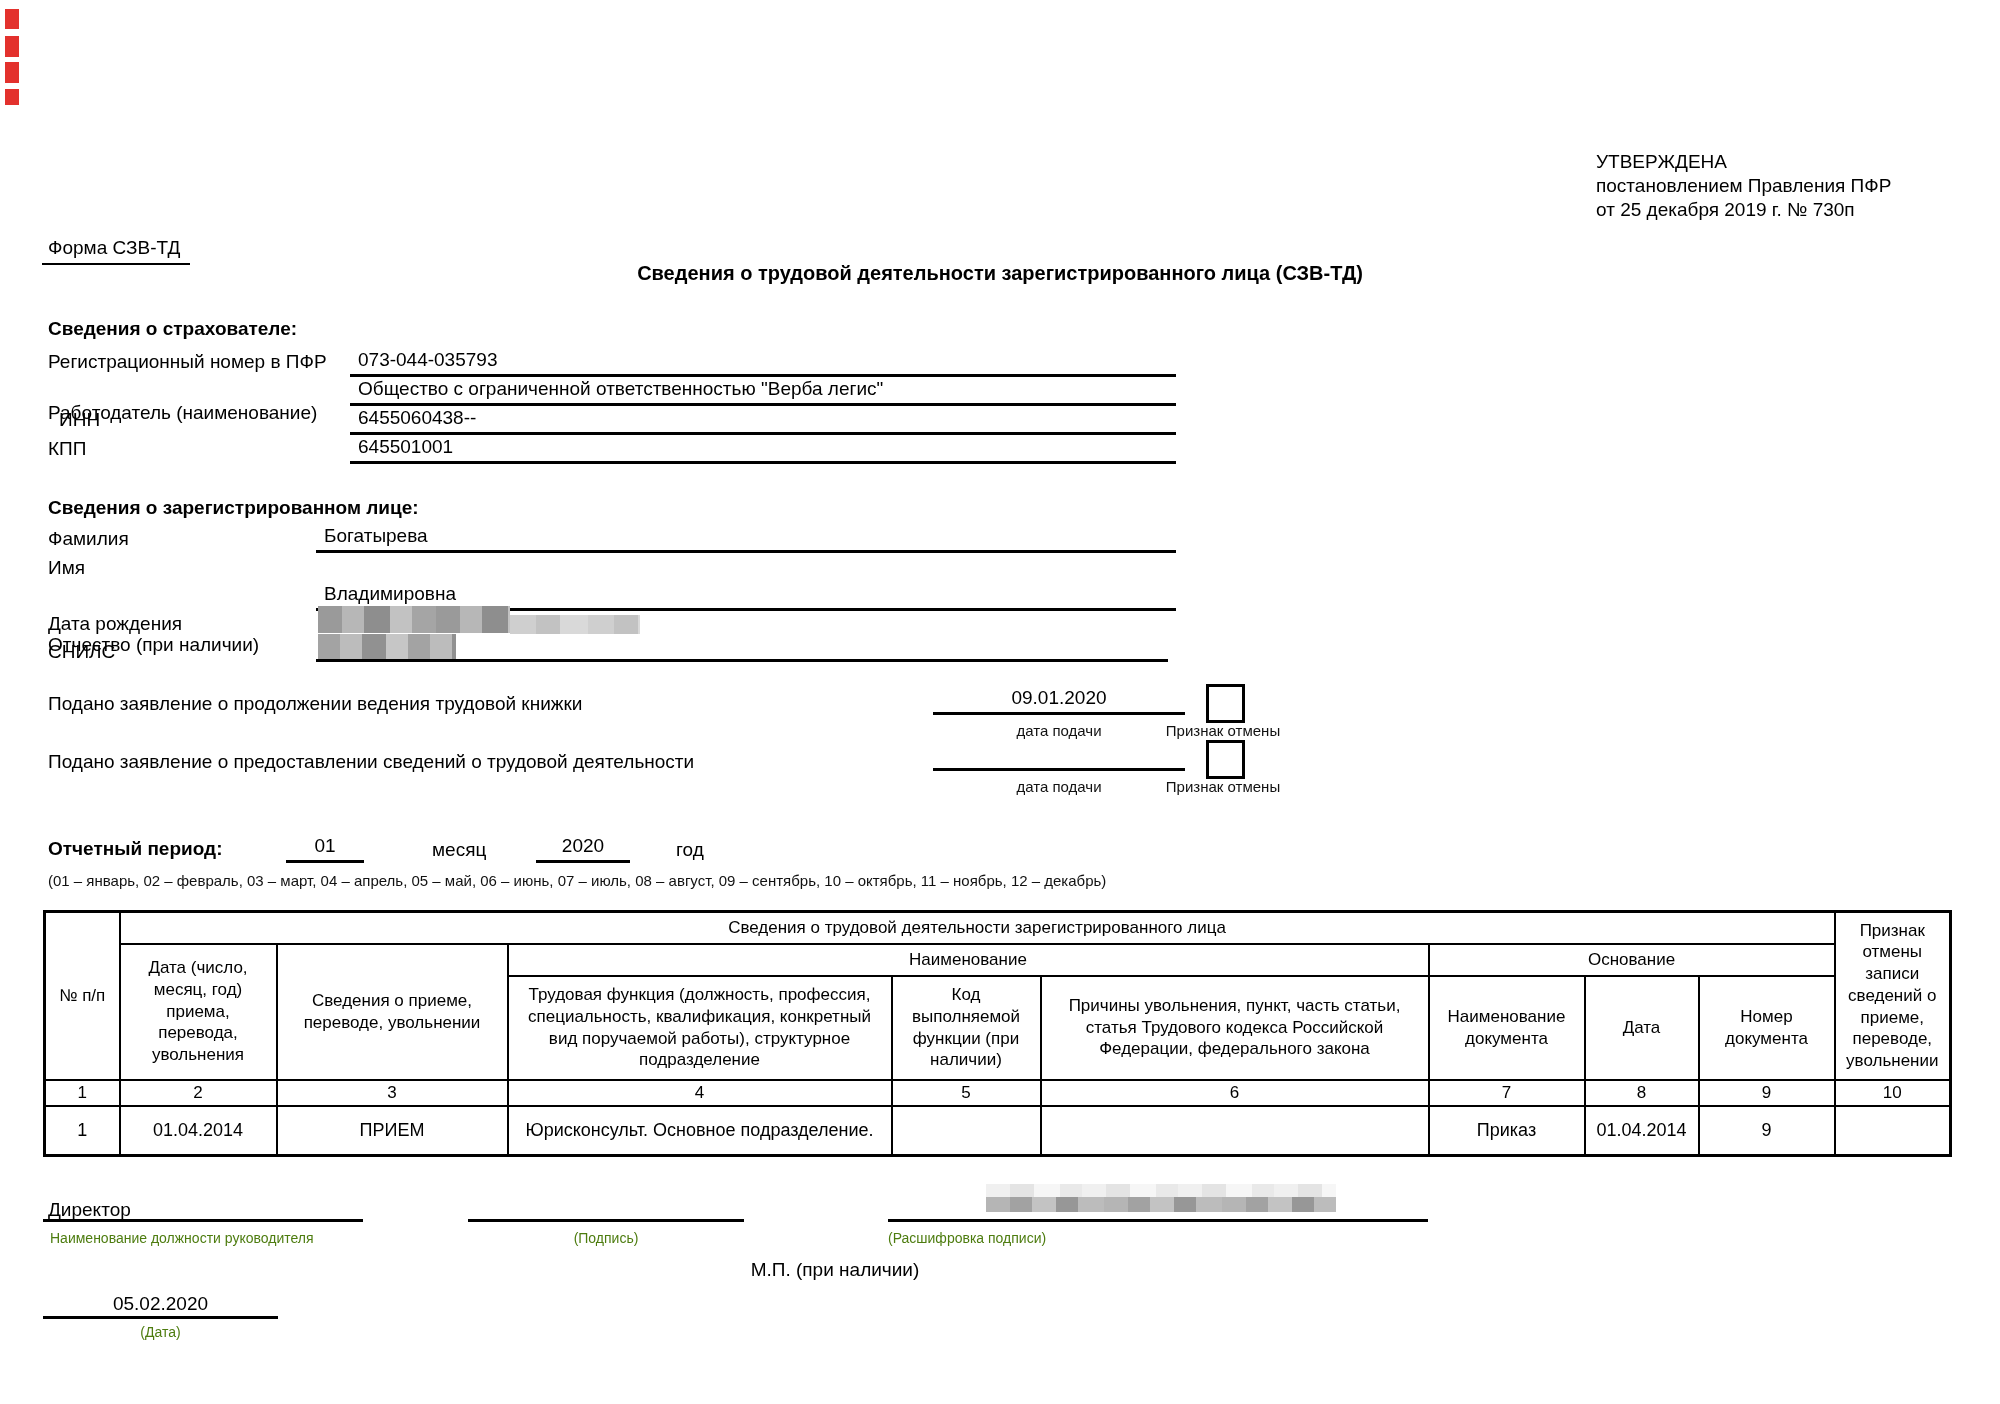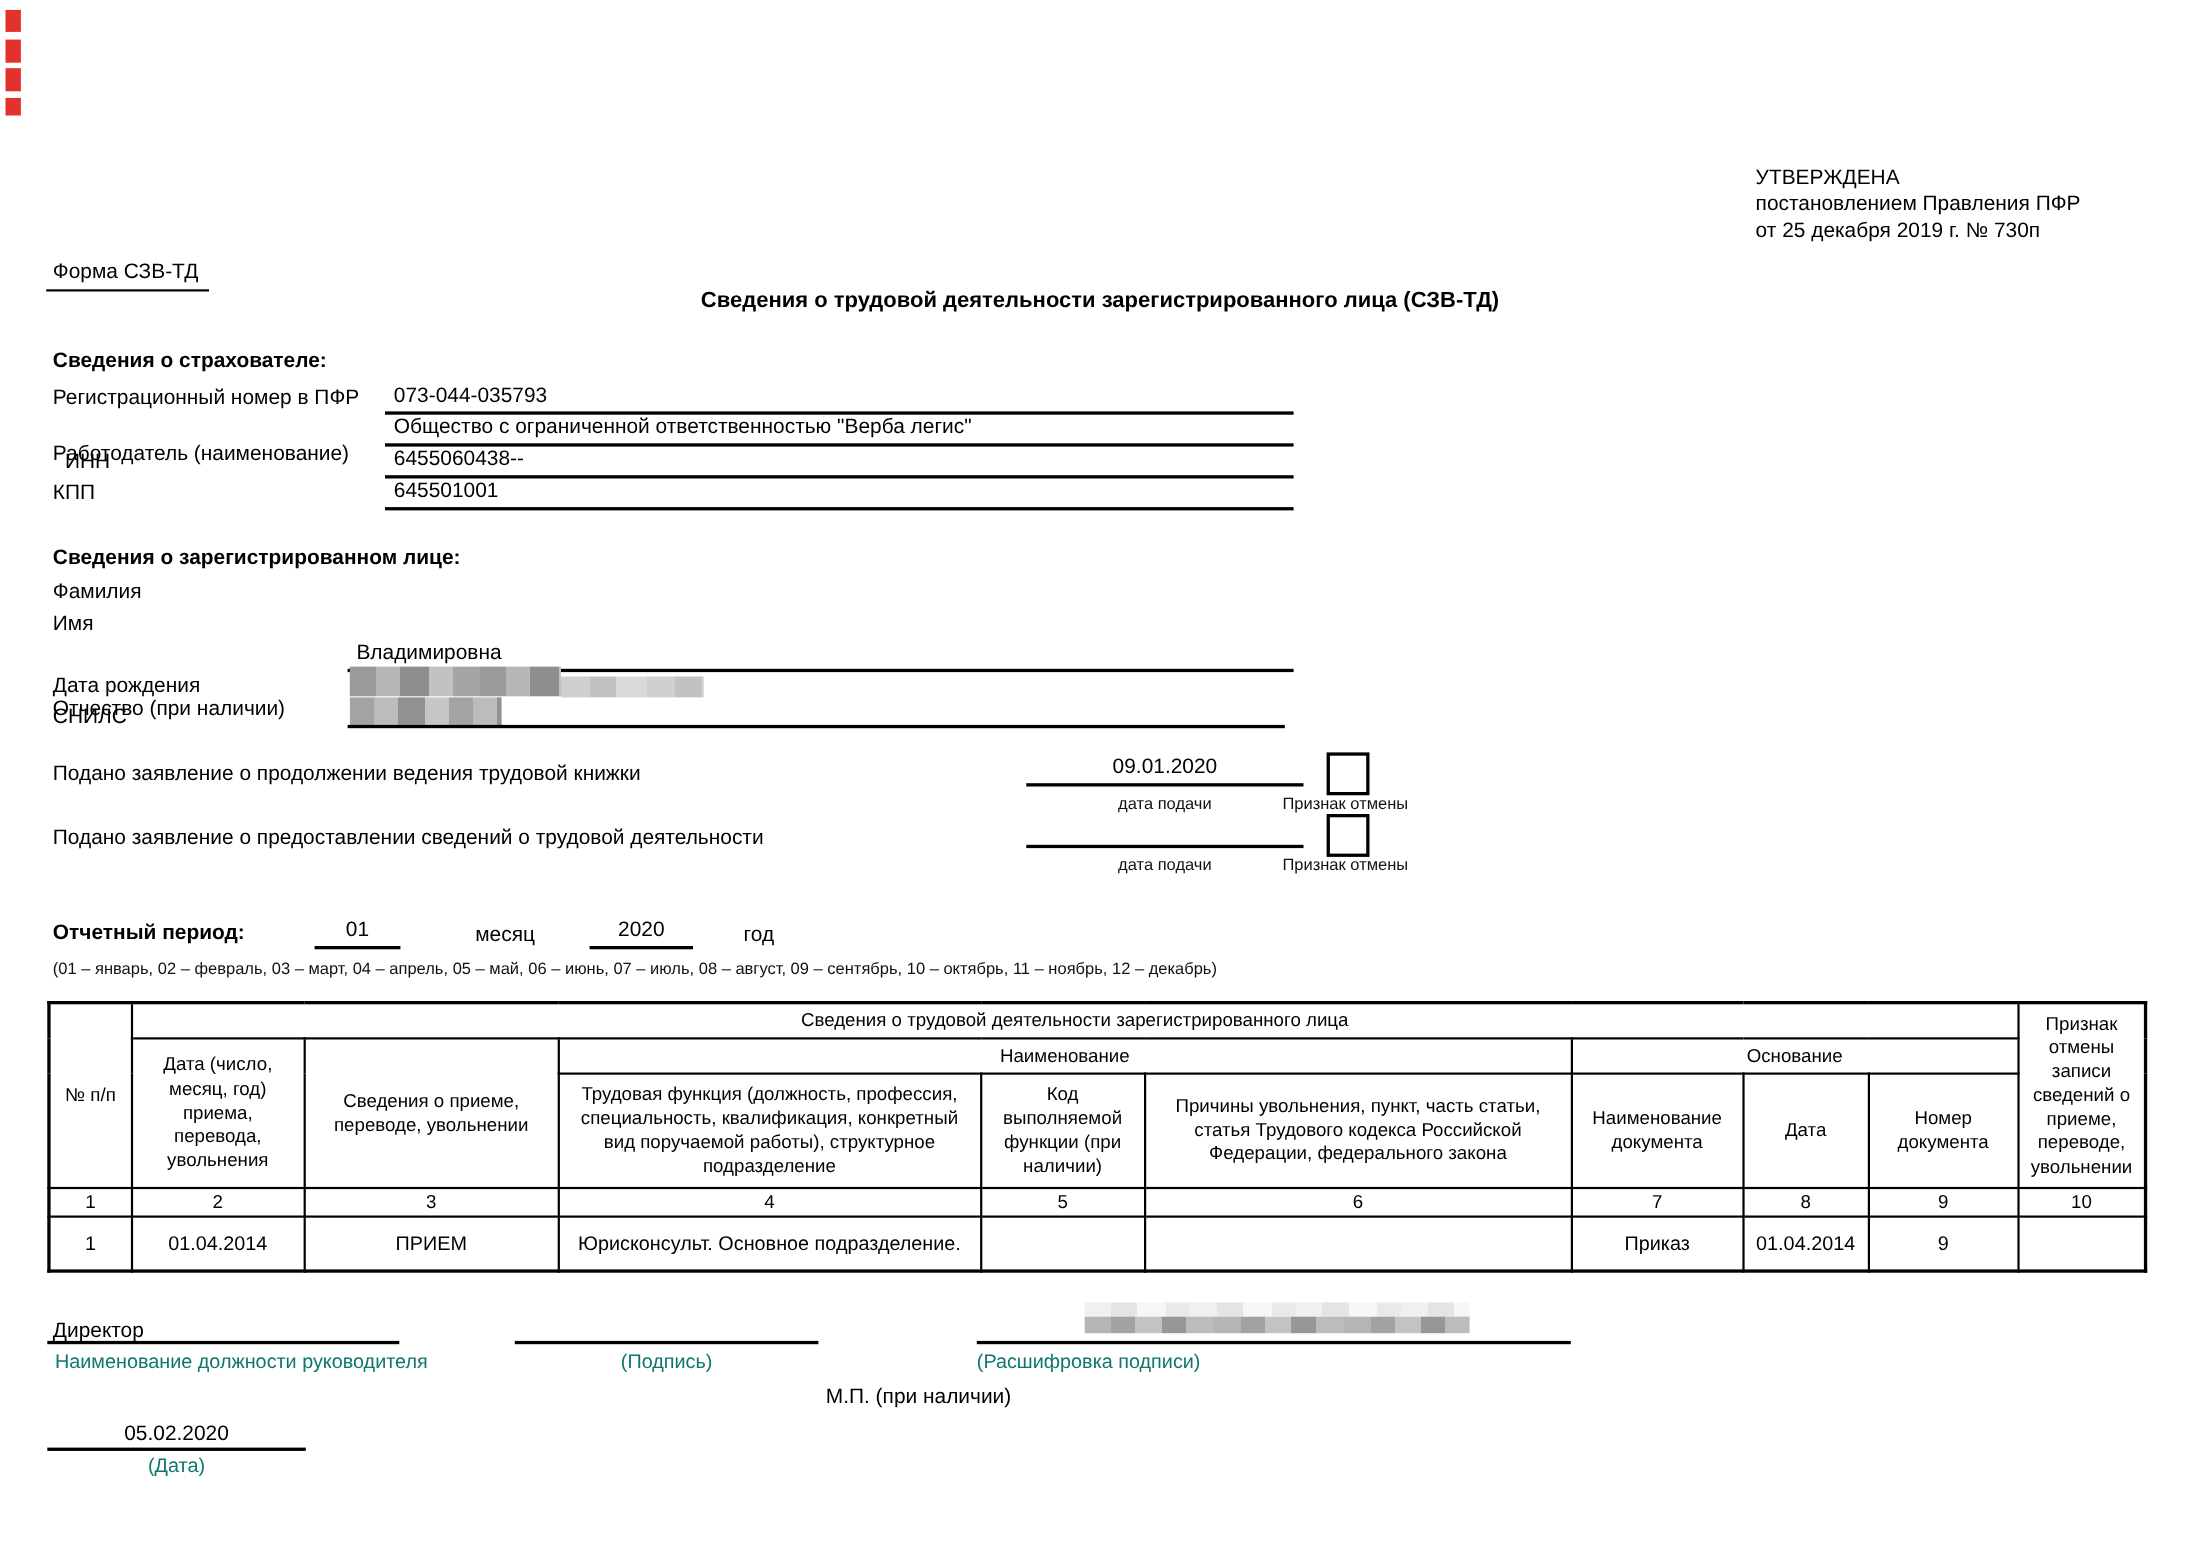--- a/index.html
+++ b/index.html
@@ -3,21 +3,21 @@
 <meta charset="utf-8">
 <style>
   html,body{margin:0;padding:0;background:#fff;}
   .page{position:relative;width:2000px;height:1404px;background:#ffffff;
         font-family:"Liberation Sans","DejaVu Sans",sans-serif;color:#000;overflow:hidden;}
   .abs{position:absolute;}
   .t19{font-size:19px;line-height:24px;}
   .t20b{font-size:20px;font-weight:bold;}
   .t19b{font-size:19px;font-weight:bold;}
   .t15{font-size:15px;line-height:18px;color:#111;}
-  .t14{font-size:18px;line-height:17px;color:#0f766e;}
+  .t14{font-size:14px;line-height:17px;color:#4d7c0f;}
   .field{border-bottom:3px solid #000;font-size:19px;line-height:24px;padding:0 0 2px 8px;}
   .field.center{text-align:center;padding-left:0;}
   .hline{height:3px;background:#000;}
   .redmark{position:absolute;left:5px;width:14px;background:#e3312d;}
   .checkbox{position:absolute;width:33px;height:33px;border:3px solid #000;background:#fff;}
   .mosaic-a{background:repeating-linear-gradient(90deg,#9a9a9a 0 24px,#b7b7b7 24px 46px,#8e8e8e 46px 72px,#c2c2c2 72px 94px,#a5a5a5 94px 118px);}
   .mosaic-b{background:repeating-linear-gradient(90deg,#cfcfcf 0 26px,#c2c2c2 26px 50px,#d9d9d9 50px 78px);}
   .mosaic-c{background:repeating-linear-gradient(90deg,#a3a3a3 0 22px,#bcbcbc 22px 44px,#919191 44px 68px,#c6c6c6 68px 90px);}
   .mosaic-lt{background:repeating-linear-gradient(90deg,#f0f0f0 0 24px,#e4e4e4 24px 48px,#f6f6f6 48px 74px,#e9e9e9 74px 96px);}
   .mosaic-dk{background:repeating-linear-gradient(90deg,#b5b5b5 0 24px,#a2a2a2 24px 46px,#c3c3c3 46px 70px,#979797 70px 92px,#bcbcbc 92px 118px);}
@@ -54,20 +54,21 @@
   <div class="abs field" style="left:350px;top:348px;width:818px;">073-044-035793</div>
   <div class="abs t19" style="left:48px;top:379px;margin-top:22px;">Работодатель (наименование)</div>
   <div class="abs field" style="left:350px;top:377px;width:818px;">Общество с ограниченной ответственностью "Верба легис"</div>
   <div class="abs t19" style="left:59px;top:408px;">ИНН</div>
   <div class="abs field" style="left:350px;top:406px;width:818px;">6455060438--</div>
   <div class="abs t19" style="left:48px;top:437px;">КПП</div>
   <div class="abs field" style="left:350px;top:435px;width:818px;">645501001</div>
 
   <div class="abs t19b" style="left:48px;top:497px;">Сведения о зарегистрированном лице:</div>
   <div class="abs t19" style="left:48px;top:527px;">Фамилия</div>
+  <div class="abs field" style="left:316px;top:524px;width:852px;">Богатырева</div>
   <div class="abs t19" style="left:48px;top:556px;">Имя</div>
   <div class="abs t19" style="left:48px;top:585px;margin-top:48px;">Отчество (при наличии)</div>
   <div class="abs field" style="left:316px;top:582px;width:852px;">Владимировна</div>
   <div class="abs t19" style="left:48px;top:612px;">Дата рождения</div>
   <div class="abs t19" style="left:48px;top:640px;">СНИЛС</div>
 
   <div class="abs mosaic-a" style="left:318px;top:606px;width:192px;height:27px;"></div>
   <div class="abs mosaic-b" style="left:510px;top:615px;width:130px;height:19px;"></div>
   <div class="abs mosaic-c" style="left:318px;top:634px;width:138px;height:26px;"></div>
   <div class="abs hline" style="left:316px;top:659px;width:852px;"></div>

